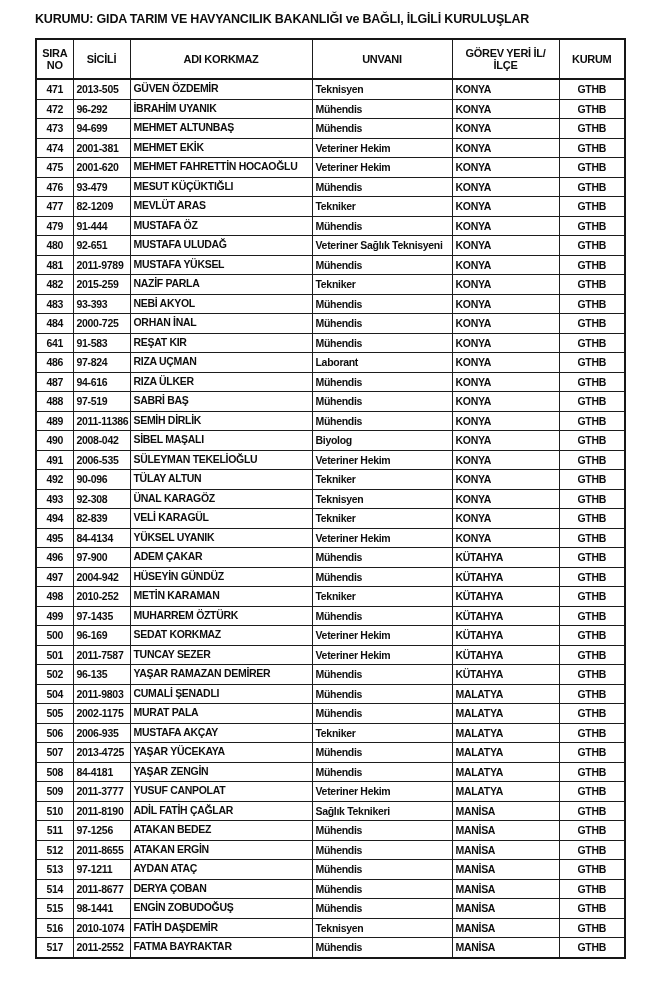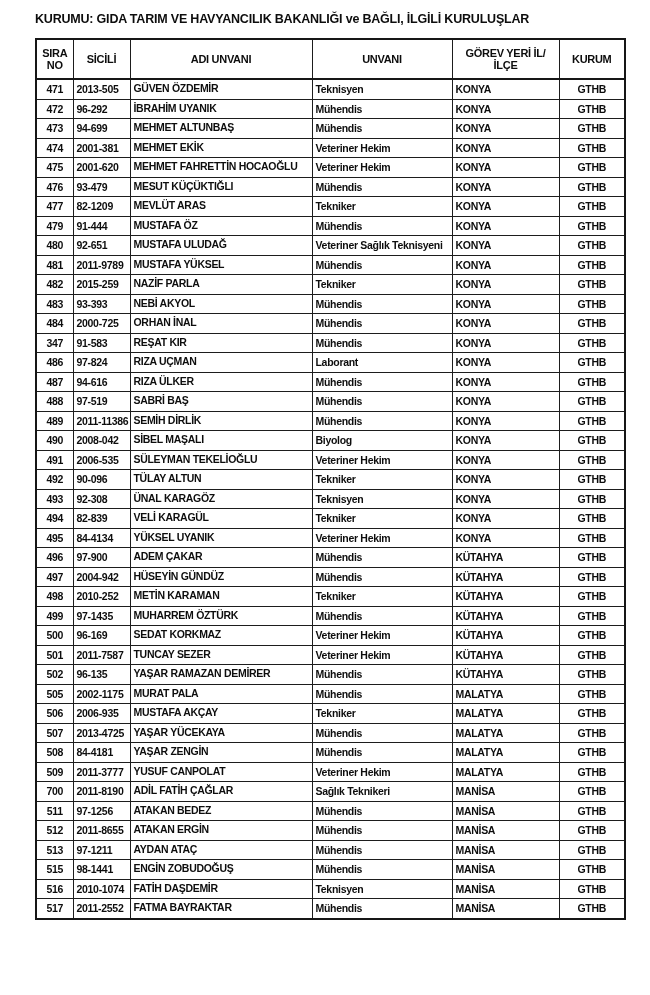--- a/index.html
+++ b/index.html
@@ -72,21 +72,21 @@
       <col style="width:57px">
       <col style="width:182px">
       <col style="width:140px">
       <col style="width:107px">
       <col style="width:66px">
     </colgroup>
     <thead>
       <tr>
         <th>SIRA NO</th>
         <th>SİCİLİ</th>
-        <th>ADI UNVANI</th>
+        <th>ADI KORKMAZ</th>
         <th>UNVANI</th>
         <th>GÖREV YERİ İL/İLÇE</th>
         <th>KURUM</th>
       </tr>
     </thead>
     <tbody>
         <tr>
     <td class="c-no">471</td>
     <td class="c-sicil">2013-505</td>
     <td class="c-name">GÜVEN ÖZDEMİR</td>
@@ -184,21 +184,21 @@
   </tr>
         <tr>
     <td class="c-no">484</td>
     <td class="c-sicil">2000-725</td>
     <td class="c-name">ORHAN İNAL</td>
     <td class="c-title">Mühendis</td>
     <td class="c-city">KONYA</td>
     <td class="c-kurum">GTHB</td>
   </tr>
         <tr>
-    <td class="c-no">347</td>
+    <td class="c-no">641</td>
     <td class="c-sicil">91-583</td>
     <td class="c-name">REŞAT KIR</td>
     <td class="c-title">Mühendis</td>
     <td class="c-city">KONYA</td>
     <td class="c-kurum">GTHB</td>
   </tr>
         <tr>
     <td class="c-no">486</td>
     <td class="c-sicil">97-824</td>
     <td class="c-name">RIZA UÇMAN</td>
@@ -328,20 +328,28 @@
   </tr>
         <tr>
     <td class="c-no">502</td>
     <td class="c-sicil">96-135</td>
     <td class="c-name">YAŞAR RAMAZAN DEMİRER</td>
     <td class="c-title">Mühendis</td>
     <td class="c-city">KÜTAHYA</td>
     <td class="c-kurum">GTHB</td>
   </tr>
         <tr>
+    <td class="c-no">504</td>
+    <td class="c-sicil">2011-9803</td>
+    <td class="c-name">CUMALİ ŞENADLI</td>
+    <td class="c-title">Mühendis</td>
+    <td class="c-city">MALATYA</td>
+    <td class="c-kurum">GTHB</td>
+  </tr>
+        <tr>
     <td class="c-no">505</td>
     <td class="c-sicil">2002-1175</td>
     <td class="c-name">MURAT PALA</td>
     <td class="c-title">Mühendis</td>
     <td class="c-city">MALATYA</td>
     <td class="c-kurum">GTHB</td>
   </tr>
         <tr>
     <td class="c-no">506</td>
     <td class="c-sicil">2006-935</td>
@@ -368,21 +376,21 @@
   </tr>
         <tr>
     <td class="c-no">509</td>
     <td class="c-sicil">2011-3777</td>
     <td class="c-name">YUSUF CANPOLAT</td>
     <td class="c-title">Veteriner Hekim</td>
     <td class="c-city">MALATYA</td>
     <td class="c-kurum">GTHB</td>
   </tr>
         <tr>
-    <td class="c-no">700</td>
+    <td class="c-no">510</td>
     <td class="c-sicil">2011-8190</td>
     <td class="c-name">ADİL FATİH ÇAĞLAR</td>
     <td class="c-title">Sağlık Teknikeri</td>
     <td class="c-city">MANİSA</td>
     <td class="c-kurum">GTHB</td>
   </tr>
         <tr>
     <td class="c-no">511</td>
     <td class="c-sicil">97-1256</td>
     <td class="c-name">ATAKAN BEDEZ</td>
@@ -395,20 +403,28 @@
     <td class="c-sicil">2011-8655</td>
     <td class="c-name">ATAKAN ERGİN</td>
     <td class="c-title">Mühendis</td>
     <td class="c-city">MANİSA</td>
     <td class="c-kurum">GTHB</td>
   </tr>
         <tr>
     <td class="c-no">513</td>
     <td class="c-sicil">97-1211</td>
     <td class="c-name">AYDAN ATAÇ</td>
+    <td class="c-title">Mühendis</td>
+    <td class="c-city">MANİSA</td>
+    <td class="c-kurum">GTHB</td>
+  </tr>
+        <tr>
+    <td class="c-no">514</td>
+    <td class="c-sicil">2011-8677</td>
+    <td class="c-name">DERYA ÇOBAN</td>
     <td class="c-title">Mühendis</td>
     <td class="c-city">MANİSA</td>
     <td class="c-kurum">GTHB</td>
   </tr>
         <tr>
     <td class="c-no">515</td>
     <td class="c-sicil">98-1441</td>
     <td class="c-name">ENGİN ZOBUDOĞUŞ</td>
     <td class="c-title">Mühendis</td>
     <td class="c-city">MANİSA</td>

